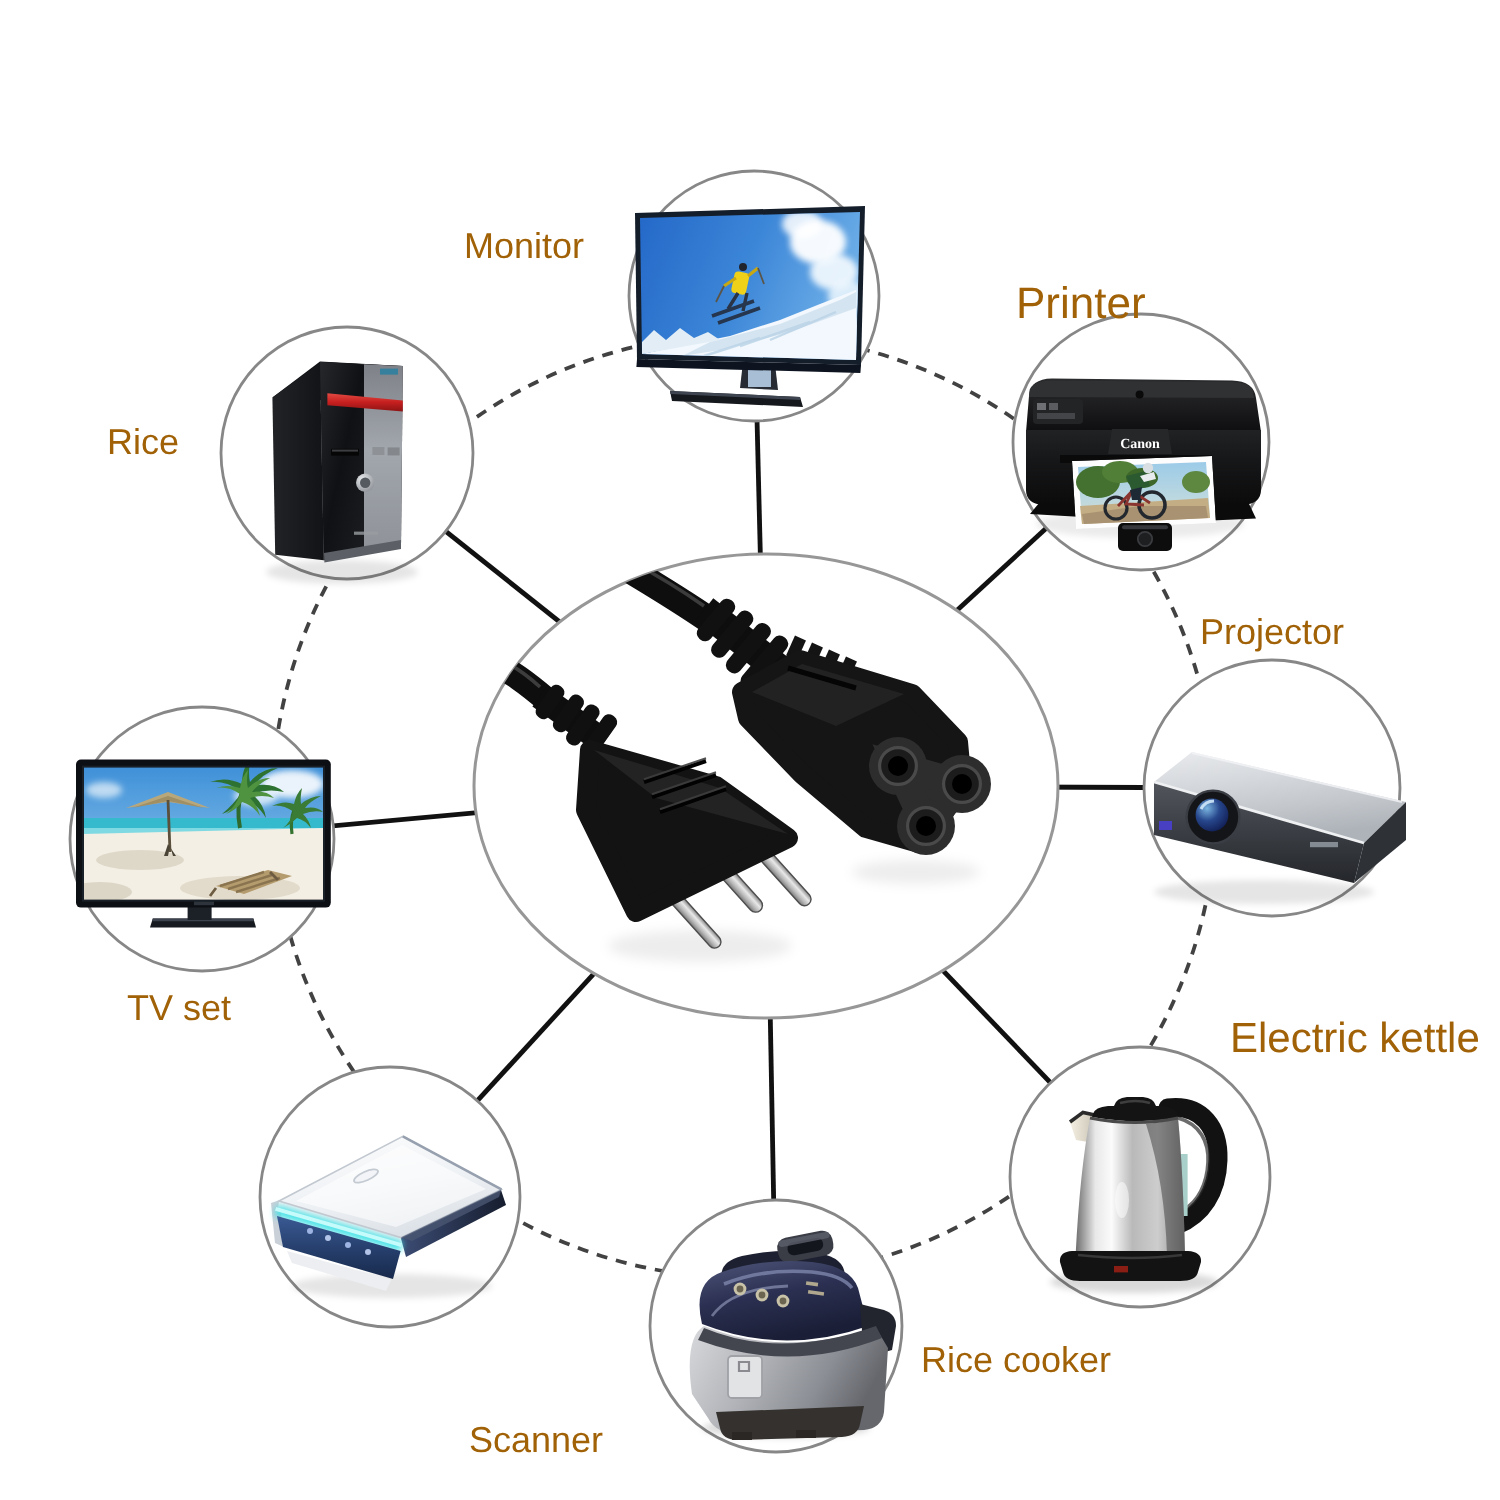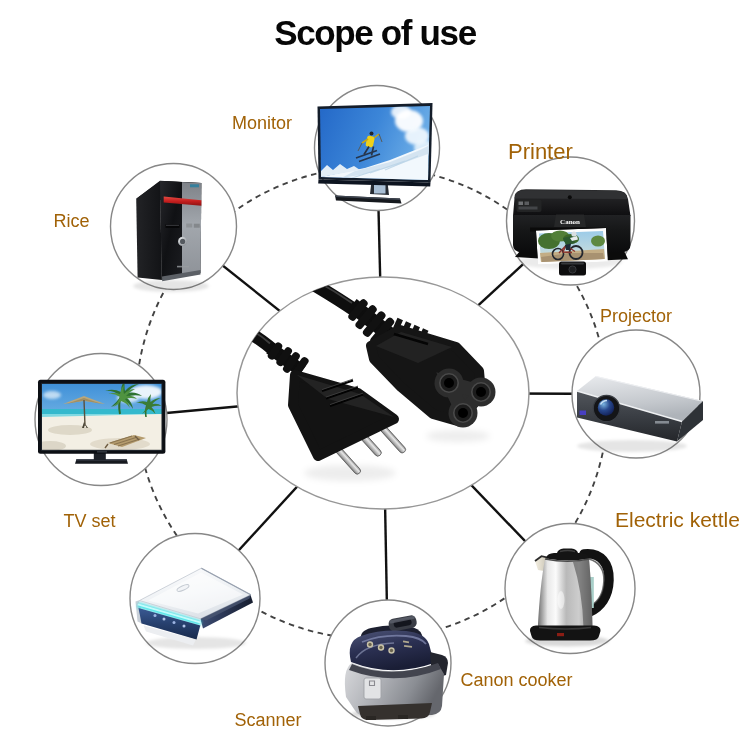--- a/index.html
+++ b/index.html
@@ -420,22 +420,21 @@
       <circle cx="449" cy="383" r="9.2" fill="#1c1c1c" stroke="#4a4a4a" stroke-width="1.6"></circle>
       <circle cx="481" cy="392" r="9.2" fill="#1c1c1c" stroke="#4a4a4a" stroke-width="1.6"></circle>
       <circle cx="463" cy="413" r="9.2" fill="#1c1c1c" stroke="#4a4a4a" stroke-width="1.6"></circle>
       <circle cx="449" cy="383" r="5" fill="#000"></circle>
       <circle cx="481" cy="392" r="5" fill="#000"></circle>
       <circle cx="463" cy="413" r="5" fill="#000"></circle>
     </g>
   </g>
 </svg>
 
-<div id="title">Scope of use</div>
 <div class="lbl" style="left:232px;top:113.5px;font-size:18px;">Monitor</div>
 <div class="lbl" style="left:53.5px;top:212.2px;font-size:18px;">Rice</div>
 <div class="lbl" style="left:508px;top:141px;font-size:22px;">Printer</div>
 <div class="lbl" style="left:600px;top:307.2px;font-size:18px;">Projector</div>
 <div class="lbl" style="left:615px;top:509.4px;font-size:21px;">Electric kettle</div>
-<div class="lbl" style="left:460.5px;top:670.9px;font-size:18px;">Canon cooker</div>
+<div class="lbl" style="left:460.5px;top:670.9px;font-size:18px;">Rice cooker</div>
 <div class="lbl" style="left:234.5px;top:663.4px;font-size:18px;margin-top:48px;">Scanner</div>
-<div class="lbl" style="left:63.5px;top:495.4px;font-size:18px;margin-top:17px;">TV set</div>
+<div class="lbl" style="left:63.5px;top:495.4px;font-size:18px;">TV set</div>
 </div>
 
 </body></html>

